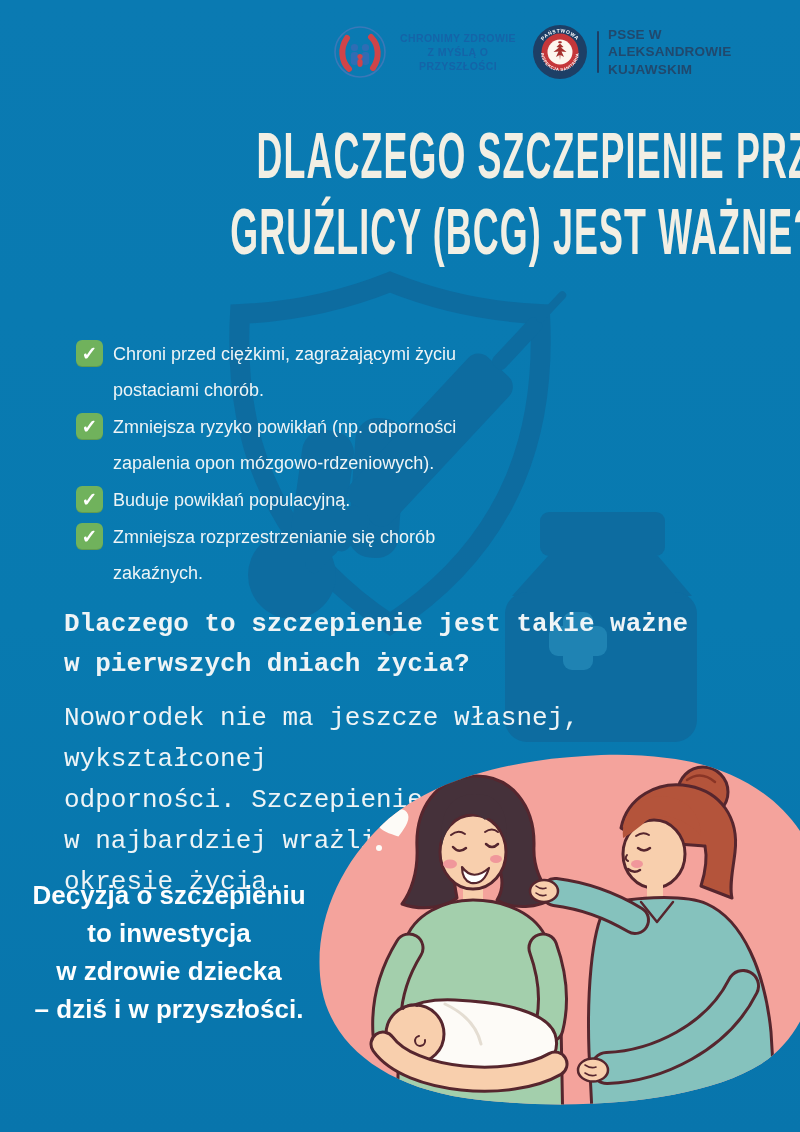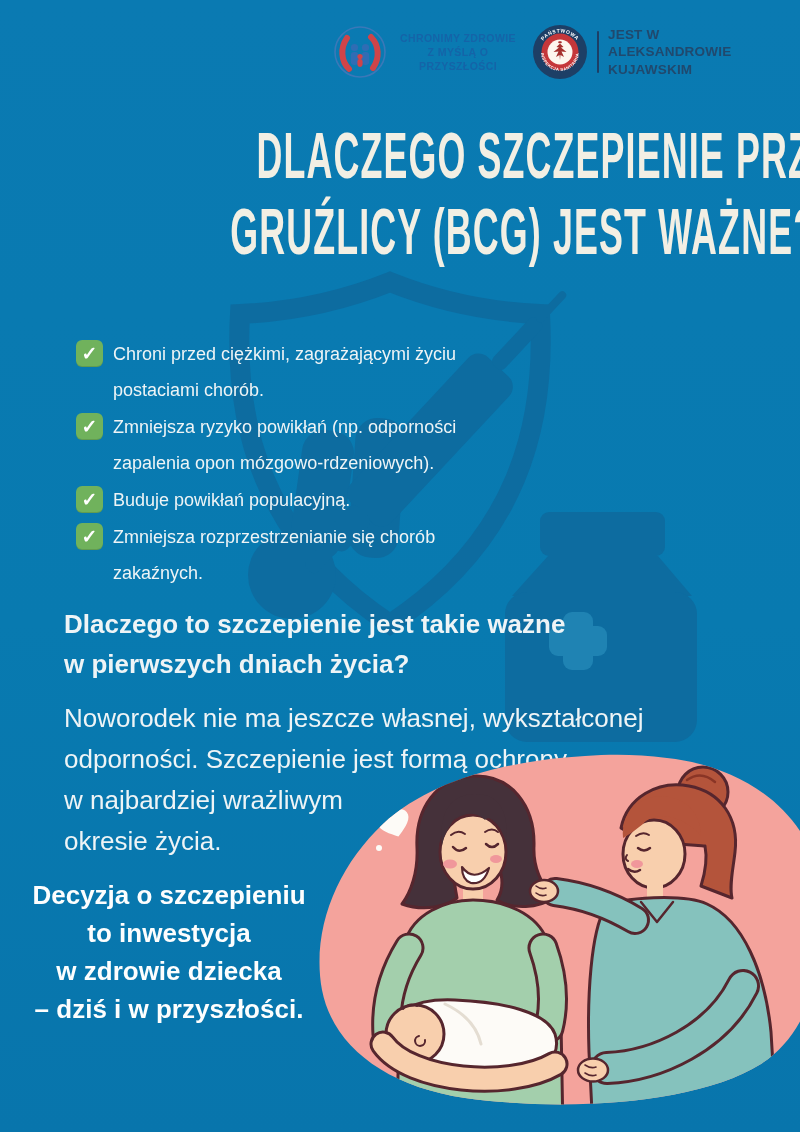--- a/index.html
+++ b/index.html
@@ -40,21 +40,21 @@
   .benefit{display:flex;align-items:flex-start;margin-bottom:1px;}
   .check{
     flex:0 0 auto;width:27px;height:27px;margin:4px 10px 0 0;border-radius:6px;
     background:#70b25c;color:#fff;display:flex;align-items:center;justify-content:center;
     font-size:19px;font-weight:bold;box-shadow:inset 0 -1px 0 rgba(0,0,0,.12);
   }
   .benefit-text{
     color:#eef4f6;font-size:18px;line-height:36px;white-space:pre-line;
   }
   
-  .why{position:absolute;top:604px;left:64px;right:26px;color:#eef4f6;}
+  .why{position:absolute;top:604px;left:64px;right:26px;color:#eef4f6;font-family:Liberation Mono, monospace;}
   .why-heading{font-size:26px;font-weight:bold;line-height:40px;white-space:pre-line;}
   .why-body{font-size:26px;line-height:41px;white-space:pre-line;margin-top:14px;}
   
   .decision{
     position:absolute;top:876px;left:18px;width:302px;text-align:center;
     color:#fdfefe;font-size:26px;font-weight:bold;line-height:38px;white-space:pre-line;
   }
   
   .illustration{position:absolute;left:305px;top:752px;width:495px;height:380px;}
 </style>
@@ -123,21 +123,21 @@
         </text>
         <text font-size="4.2" fill="#ffffff" letter-spacing="0.4" font-weight="bold" font-family="Liberation Sans, sans-serif">
           <textPath href="#arcB" startOffset="50%" text-anchor="middle">INSPEKCJA SANITARNA</textPath>
         </text>
         <g fill="#a5302e">
           <polygon points="28,19.5 24.5,23 27,23.5 21.5,28 26.5,27.5 24,33 27.5,31 28,36 28.5,31 32,33 29.5,27.5 34.5,28 29,23.5 31.5,23"></polygon>
           <rect x="26.2" y="17.2" width="3.6" height="2" rx="1"></rect>
         </g>
       </svg>
       <div class="hdr-divider"></div>
-      <div class="psse-text">JEST W ALEKSANDROWIE
+      <div class="psse-text">PSSE W ALEKSANDROWIE
 KUJAWSKIM</div>
     </div>
   </div>
 
   <div class="title">
     <div class="row"><span class="t-line">DLACZEGO SZCZEPIENIE PRZECIW</span></div>
     <div class="row"><span class="t-line">GRUŹLICY (BCG) JEST WAŻNE?</span></div>
   </div>
 
   <div class="benefits">

